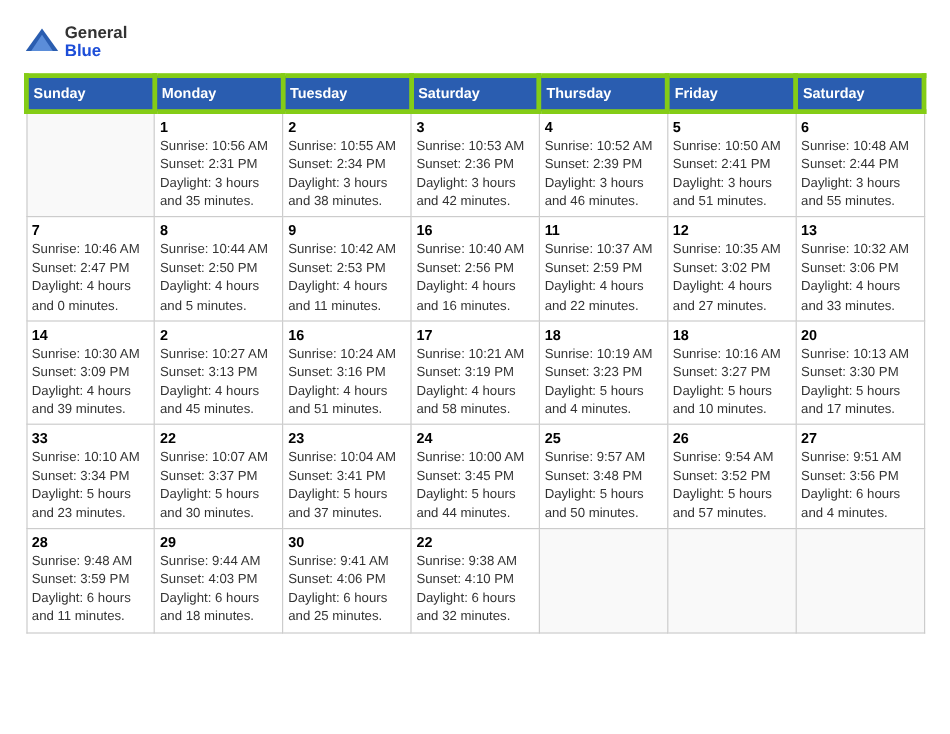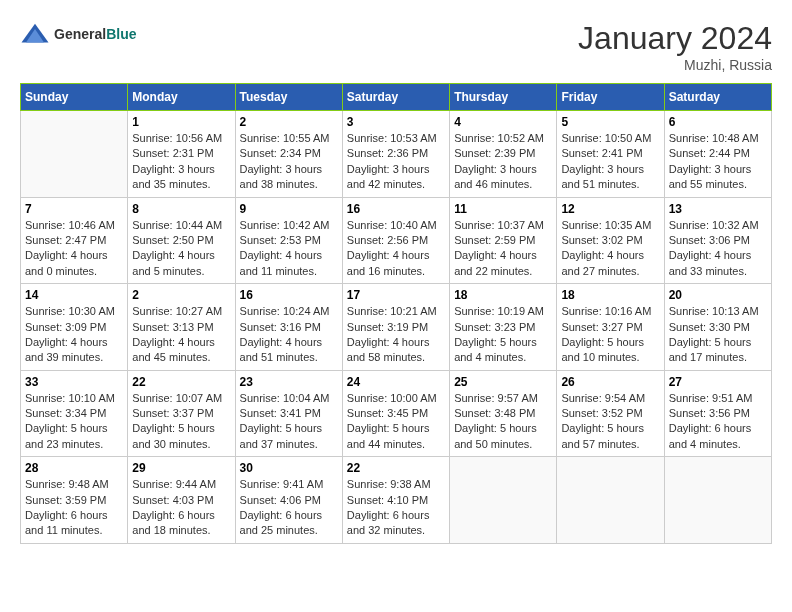--- a/index.html
+++ b/index.html
@@ -16,32 +16,32 @@
       align-items: flex-start;
       margin-bottom: 10px;
     }
     .logo {
       display: flex;
       align-items: center;
       gap: 4px;
     }
     .logo-text {
       display: flex;
-      flex-direction: row;
+      flex-direction: column;
       line-height: 1.1;
     }
     .logo-general {
       font-size: 14px;
       font-weight: bold;
       color: #333;
     }
     .logo-blue {
       font-size: 14px;
       font-weight: bold;
-      color: #0f766e;
+      color: #1d4ed8;
     }
     .logo-icon {
       width: 30px;
       height: 30px;
     }
     .title-block {
       text-align: right;
     }
     .month-title {
       font-size: 32px;
@@ -56,21 +56,21 @@
       width: 100%;
       border-collapse: collapse;
       font-size: 11px;
     }
     .calendar th {
       background-color: #2a5db0;
       color: #fff;
       padding: 6px 4px;
       text-align: left;
       font-size: 12px;
-      border: 1px solid #84cc16;
+      border: 4px solid #84cc16;
     }
     .calendar td {
       border: 1px solid #ccc;
       vertical-align: top;
       padding: 4px;
       width: calc(100% / 7);
       min-height: 80px;
       background: #fff;
     }
     .calendar td.empty {
@@ -95,24 +95,20 @@
   <div class="logo">
     <svg class="logo-icon" viewBox="0 0 40 40">
       <polygon points="20,5 38,30 2,30" fill="#2a5db0"></polygon>
       <polygon points="20,12 32,30 8,30" fill="#5b8dd9"></polygon>
     </svg>
     <div class="logo-text">
       <span class="logo-general">General</span>
       <span class="logo-blue">Blue</span>
     </div>
   </div>
-  <div class="title-block">
-    <div class="month-title">January 2024</div>
-    <div class="subtitle">Muzhi, Russia</div>
-  </div>
 </div>
 
 <table class="calendar">
   <thead>
     <tr>
     <th>Sunday</th>
         <th>Monday</th>
         <th>Tuesday</th>
         <th>Saturday</th>
         <th>Thursday</th>

